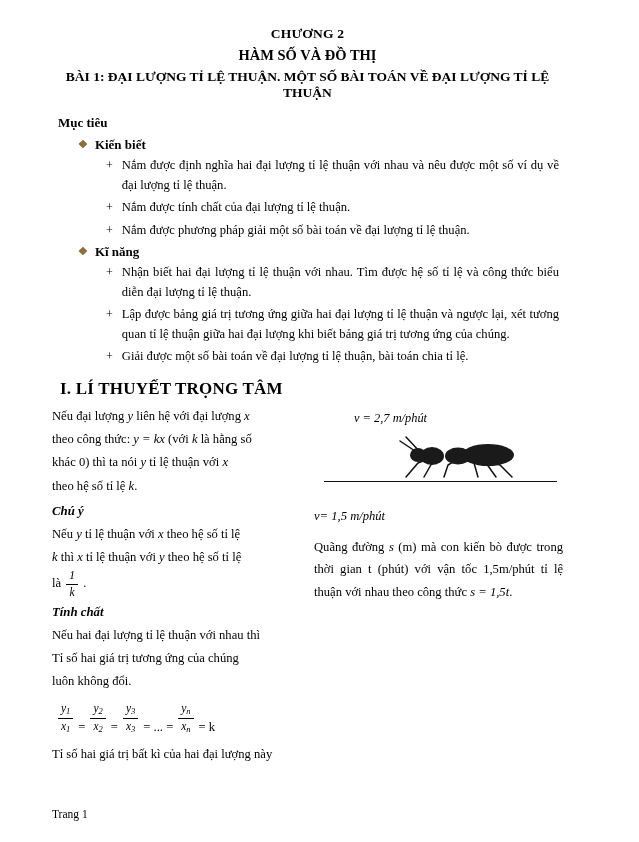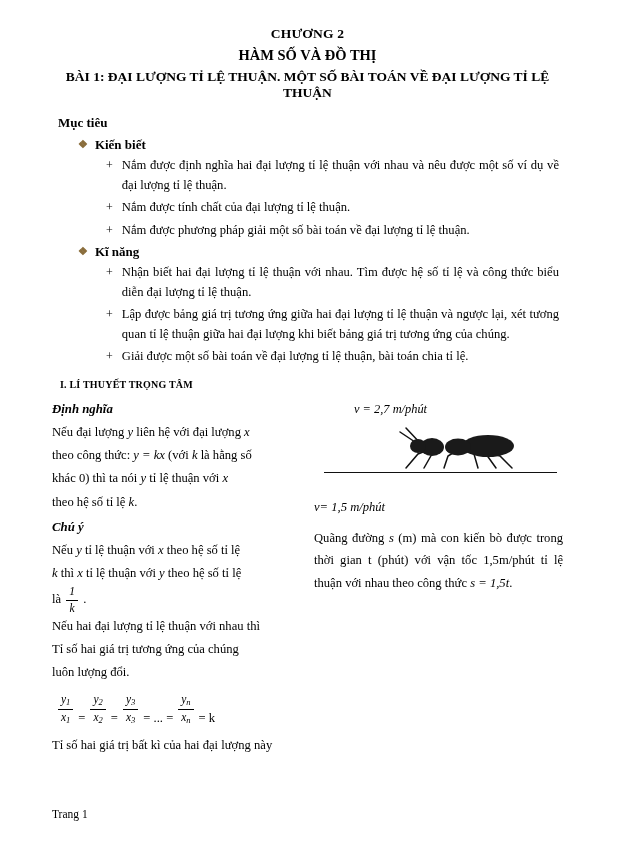--- a/index.html
+++ b/index.html
@@ -70,21 +70,21 @@
     line-height: 1.5;
     flex: 0 0 auto;
   }
   .lvl2 .txt {
     flex: 1 1 auto;
     text-align: justify;
     padding-right: 4px;
   }
   .section-head {
     font-weight: bold;
-    font-size: 10px;
+    font-size: 17px;
     margin: 12px 0 6px 8px;
     letter-spacing: 0.2px;
   }
   .sub-head {
     font-weight: bold;
     font-style: italic;
     font-size: 12.8px;
     margin: 6px 0 4px 0;
   }
   .cols {
@@ -219,21 +219,20 @@
   <div class="lvl2">
     <span class="bullet">+</span>
     <span class="txt">Giải được một số bài toán về đại lượng tỉ lệ thuận, bài toán chia tỉ lệ.</span>
   </div>
 
   <div class="section-head">I. LÍ THUYẾT TRỌNG TÂM</div>
 
   <div class="cols">
 
     <div class="col-left">
-      <div class="sub-head">Định nghĩa</div>
       <div class="para">
         <span>Nếu đại lượng</span>
         <i class="m">y</i>
         <span>liên hệ với đại lượng</span>
         <i class="m">x</i><br>
         <span>theo công thức:</span>
         <i class="m">y = kx</i>
         <span>(với</span>
         <i class="m">k</i>
         <span>là hằng số</span><br>
@@ -260,24 +259,25 @@
         <i class="m">y</i>
         <span>theo hệ số tỉ lệ</span><br>
         <span>là</span>
         <span class="frac">
           <span class="num">1</span>
           <span class="den">k</span>
         </span>
         <span>.</span>
       </div>
 
+      <div class="sub-head">Tính chất</div>
       <div class="para">
         <span>Nếu hai đại lượng tỉ lệ thuận với nhau thì</span><br>
         <span>Tỉ số hai giá trị tương ứng của chúng</span><br>
-        <span>luôn lượng đổi.</span>
+        <span>luôn không đổi.</span>
       </div>
 
       <div class="ratio-row">
         <span class="frac">
           <span class="num"><span>y</span><sub>1</sub></span>
           <span class="den"><span>x</span><sub>1</sub></span>
         </span>
         <span>=</span>
         <span class="frac">
           <span class="num"><span>y</span><sub>2</sub></span>

